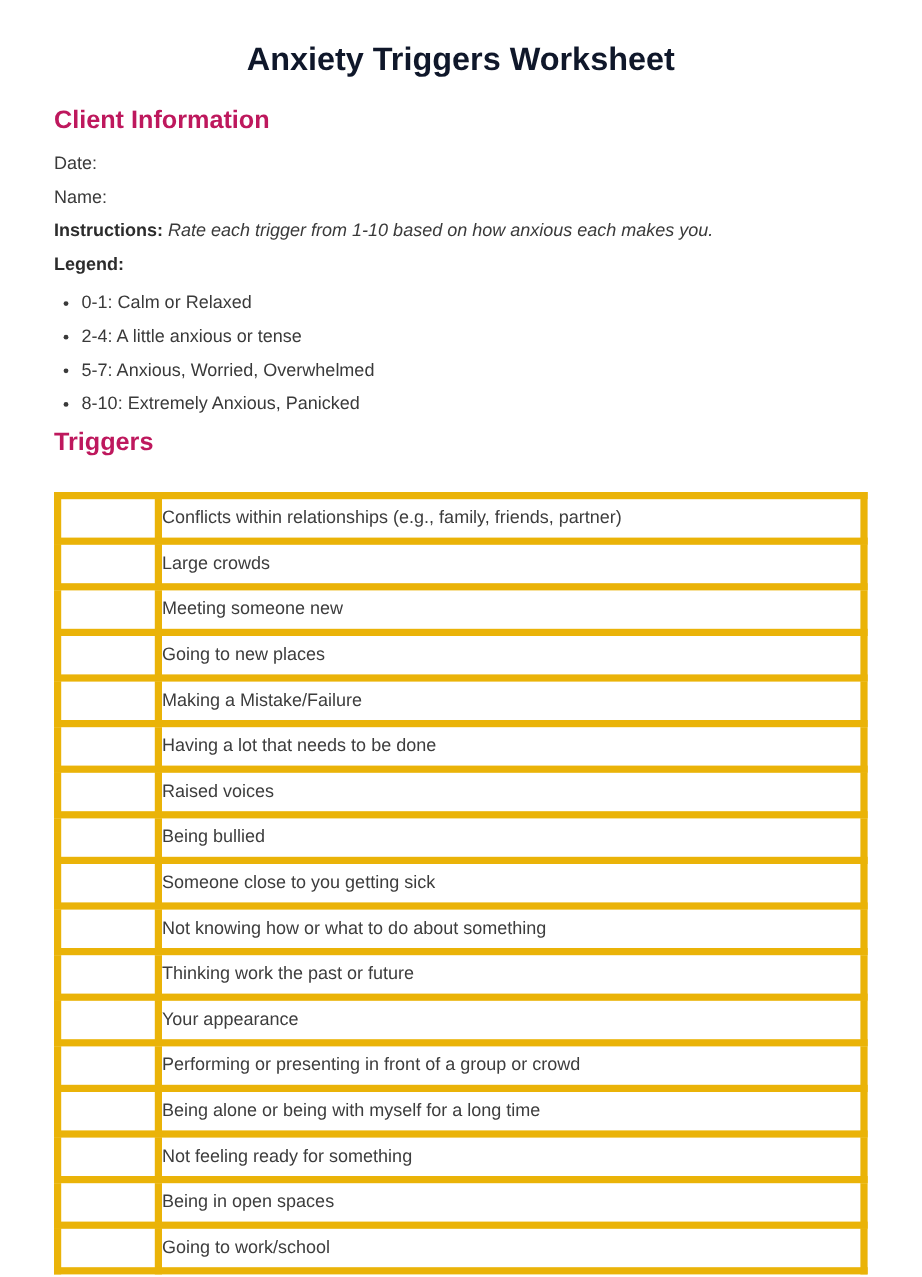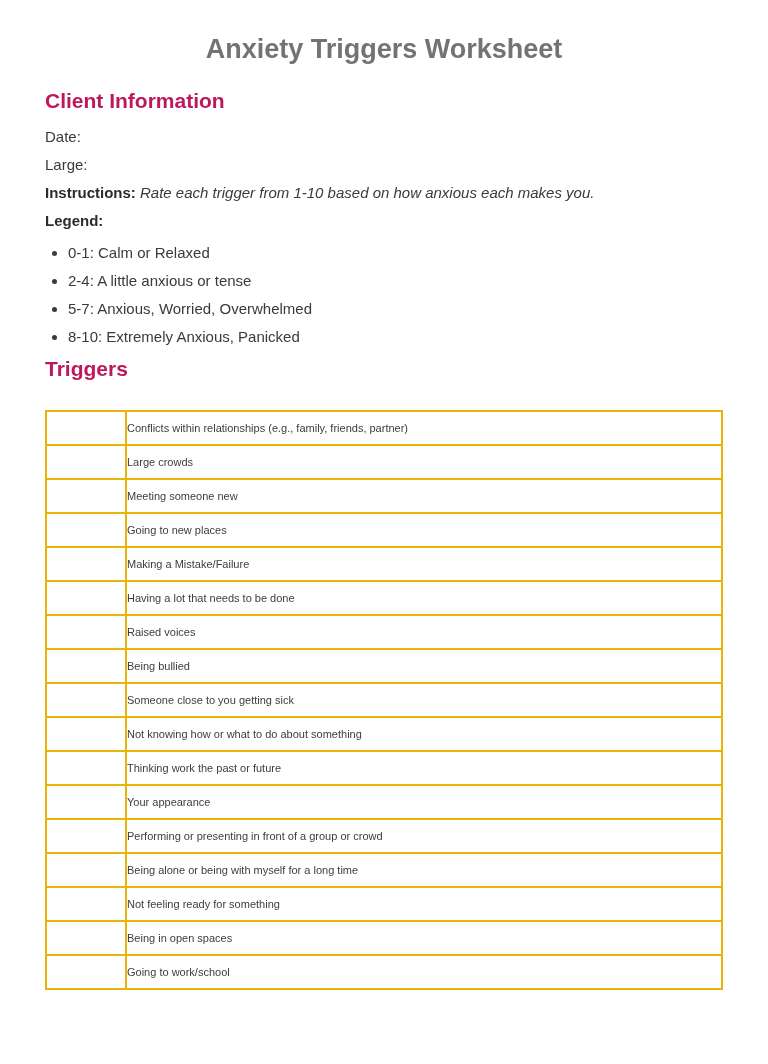--- a/index.html
+++ b/index.html
@@ -15,21 +15,21 @@
     box-sizing: border-box;
     width: 768px;
     height: 1064px;
     padding: 33px 45px 0 45px;
     background: #ffffff;
   }
   .doc-title {
     font-size: 27px;
     line-height: 1.2;
     font-weight: 700;
-    color: #737373;
+    color: #0f172a;
     text-align: center;
     margin: 0 0 23px 0;
   }
   .section-heading {
     font-size: 21px;
     line-height: 1.2;
     font-weight: 700;
     color: #be185d;
     margin: 0 0 14px 0;
   }
@@ -53,44 +53,44 @@
     color: #3a3a3a;
   }
   .triggers-heading { margin-top: 5px; }
   table.triggers-table {
     border-collapse: collapse;
     table-layout: fixed;
     width: 678px;
     margin-top: 29px;
   }
   table.triggers-table td {
-    border: 2px solid #eab308;
+    border: 6px solid #eab308;
     height: 32px;
-    font-size: 11px;
+    font-size: 15px;
     color: #3d3d3d;
     padding: 0;
     vertical-align: middle;
     overflow: hidden;
     white-space: nowrap;
   }
   td.rating-cell { width: 78px; }
   td.trigger-cell { padding-left: 9px; }
 </style>
 </head>
 <body>
 
 <div class="page">
 
   <h1 class="doc-title">Anxiety Triggers Worksheet</h1>
 
   <h2 class="section-heading">Client Information</h2>
 
   <p class="line">Date:</p>
 
-  <p class="line">Large:</p>
+  <p class="line">Name:</p>
 
   <p class="line">
     <span class="bold">Instructions:</span>
     <span class="italic">Rate each trigger from 1-10 based on how anxious each makes you.</span>
   </p>
 
   <p class="line bold">Legend:</p>
 
   <ul class="legend-list">
 

